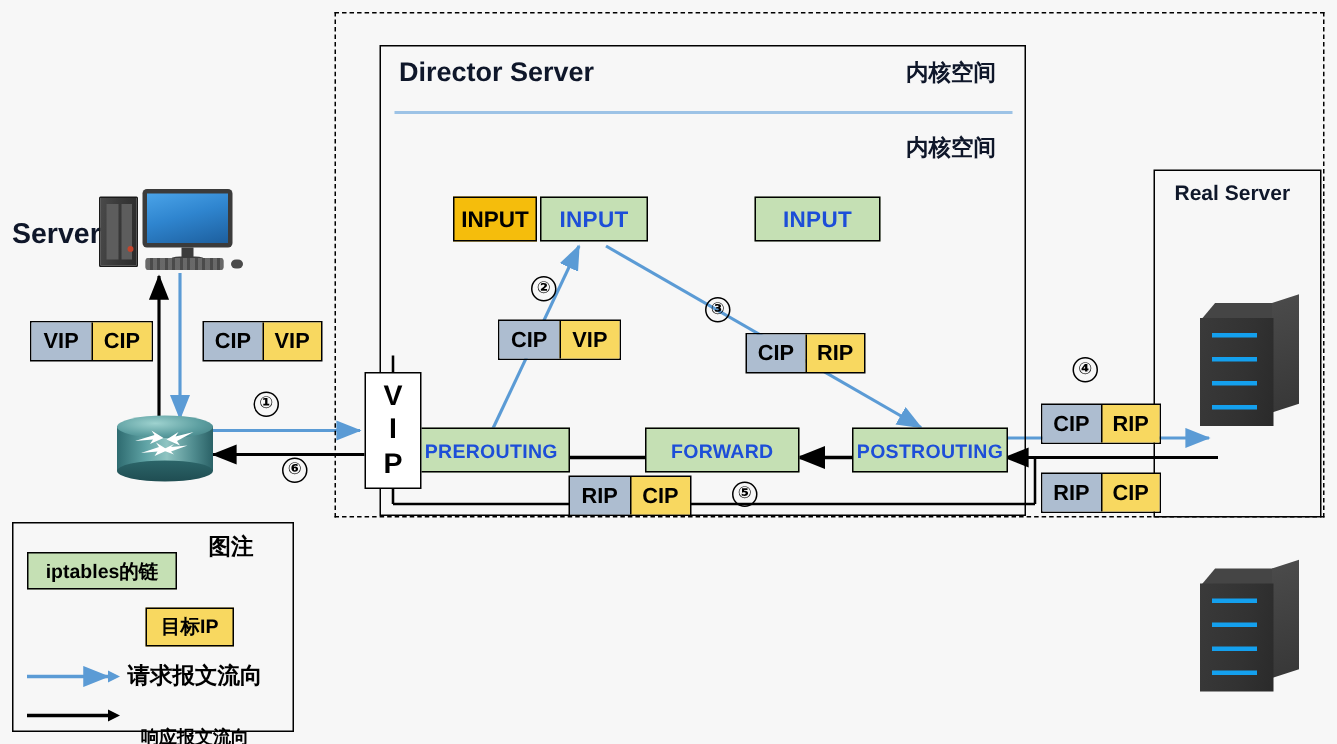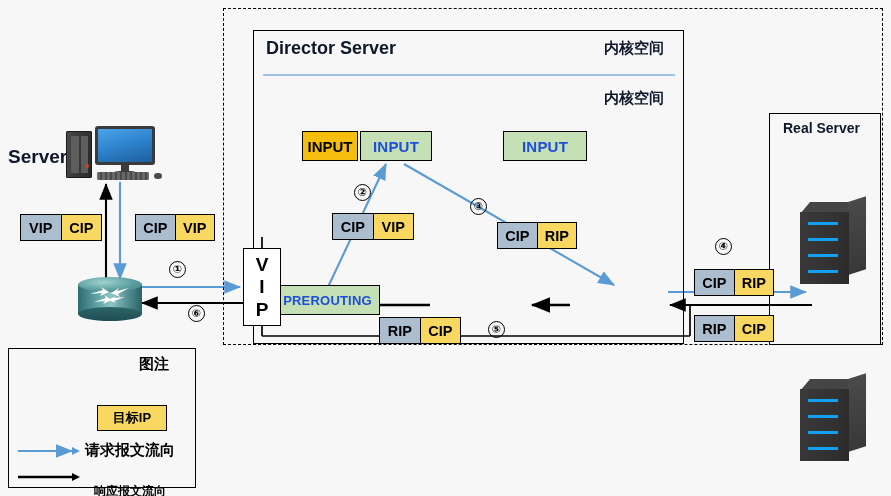--- a/index.html
+++ b/index.html
@@ -170,21 +170,23 @@
   <div class="abs title-txt" style="left:604px;top:89px;font-size:15px;">内核空间</div>
 
   <div class="abs ipvs-box" style="left:302px;top:131px;width:56px;height:30px;font-size:15px;">INPUT</div>
 
   <div class="abs chain-box" style="left:360px;top:131px;width:72px;height:30px;font-size:15px;">INPUT</div>
 
   <div class="abs chain-box" style="left:503px;top:131px;width:84px;height:30px;font-size:15px;">INPUT</div>
 
   <div class="abs chain-box" style="left:275px;top:285px;width:105px;height:30px;font-size:13px;">PREROUTING</div>
 
-
+  <div class="abs chain-box" style="left:430px;top:285px;width:103px;height:30px;font-size:13px;">FORWARD</div>
+
+  <div class="abs chain-box" style="left:568px;top:285px;width:104px;height:30px;font-size:13px;">POSTROUTING</div>
 
   <div class="abs vip-vert" style="left:243px;top:248px;width:38px;height:78px;">
     <span>V</span>
     <span>I</span>
     <span>P</span>
   </div>
 
   <div class="abs title-txt" style="left:8px;top:146px;font-size:19px;">Server</div>
 
   <div class="abs tower" style="left:66px;top:131px;width:26px;height:47px;">
@@ -283,23 +285,24 @@
   <div class="abs circ" style="left:354px;top:184px;">②</div>
   <div class="abs circ" style="left:470px;top:198px;">③</div>
   <div class="abs circ" style="left:715px;top:238px;">④</div>
   <div class="abs circ" style="left:488px;top:321px;">⑤</div>
   <div class="abs circ" style="left:188px;top:305px;">⑥</div>
 
   <div class="abs legend-frame" style="left:8px;top:348px;width:188px;height:140px;"></div>
 
   <div class="abs lg-txt" style="left:139px;top:355px;font-size:15px;">图注</div>
 
-
-
-  <div class="abs lg-swatch" style="left:97px;top:405px;width:70px;height:26px;background:#f8d860;border:1.4px solid #000;font-size:13px;">目标IP</div>
+  <div class="abs lg-chain lg-swatch" style="left:18px;top:368px;width:100px;height:25px;font-size:13px;">iptables的链</div>
+
+
+  <div class="abs lg-swatch" style="left:97px;top:405px;width:59px;height:26px;background:#f8d860;border:1.4px solid #000;font-size:13px;">目标IP</div>
 
   <svg class="abs" style="left:18px;top:444px;width:64px;height:14px;" viewBox="0 0 64 14">
     <line x1="0" y1="7" x2="54" y2="7" stroke="#5b9bd5" stroke-width="2.2" marker-end="url(#arrB)"></line>
     <path d="M54,3 L62,7 L54,11 z" fill="#5b9bd5"></path>
   </svg>
   <div class="abs lg-txt" style="left:85px;top:441px;font-size:15px;">请求报文流向</div>
 
   <svg class="abs" style="left:18px;top:470px;width:64px;height:14px;" viewBox="0 0 64 14">
     <line x1="0" y1="7" x2="54" y2="7" stroke="#000" stroke-width="2.4"></line>
     <path d="M54,3 L62,7 L54,11 z" fill="#000"></path>

